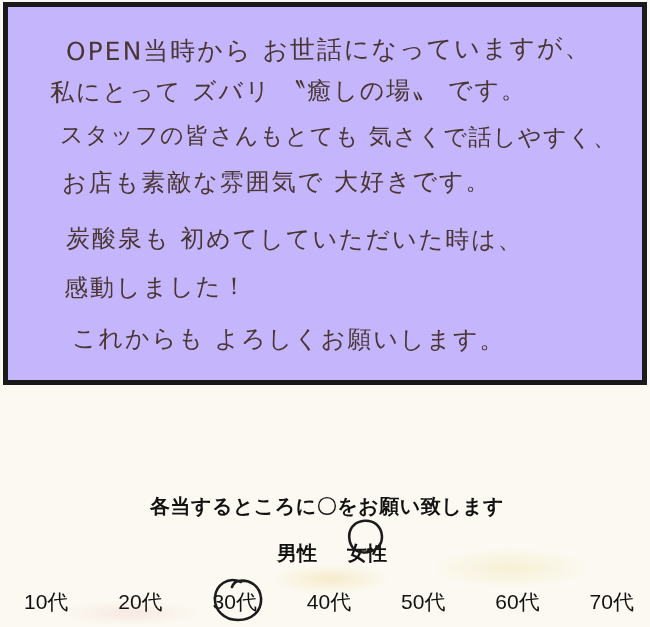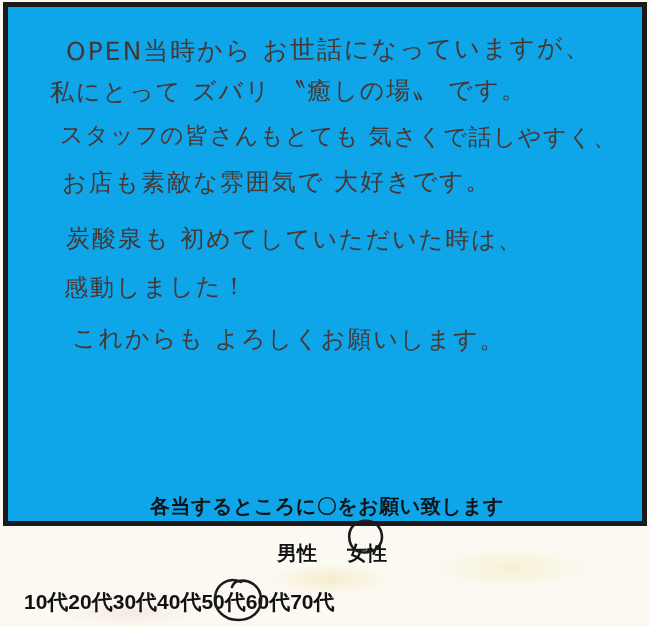--- a/index.html
+++ b/index.html
@@ -23,24 +23,24 @@
   .stain-1 { left: 270px; top: 564px; width: 120px; height: 30px; background: radial-gradient(ellipse, rgba(240,220,160,.45), rgba(240,220,160,0) 70%); }
   .stain-2 { left: 60px;  top: 600px; width: 140px; height: 26px; background: radial-gradient(ellipse, rgba(238,205,200,.35), rgba(238,205,200,0) 70%); }
   .stain-3 { left: 430px; top: 548px; width: 160px; height: 40px; background: radial-gradient(ellipse, rgba(243,228,170,.40), rgba(243,228,170,0) 70%); }
   .stain-4 { left: 480px; top: 300px; width: 90px;  height: 40px; background: radial-gradient(ellipse, rgba(246,238,210,.50), rgba(246,238,210,0) 70%); }
 
   .comment-box {
     position: absolute;
     left: 3px;
     top: 2px;
     width: 644px;
-    height: 524px;
+    height: 383px;
     box-sizing: border-box;
     border: 5px solid #1a1a1a;
-    background: #0ea5e9;
+    background: #c4b5fd;
   }
   .hw-line {
     position: absolute;
     white-space: nowrap;
     color: #483630;
     font-family: "DejaVu Sans", sans-serif;
     font-weight: 400;
     font-size: 24px;
     letter-spacing: 2px;
     line-height: 1;
@@ -81,21 +81,22 @@
   }
   .gender-option.male { margin-right: 30px; }
   .age-row {
     position: absolute;
     left: 0;
     top: 588px;
     width: 100%;
     box-sizing: border-box;
     padding: 0 16px 0 24px;
     display: flex;
-    font-weight: 700;
+    justify-content: space-between;
+    font-weight: 400;
     font-size: 21px;
     color: #121212;
   }
   .circle-svg {
     position: absolute;
     pointer-events: none;
   }
   .circle-female { left: 345px; top: 519px; }
   .circle-age    { left: 210px; top: 576px; }
 </style>

